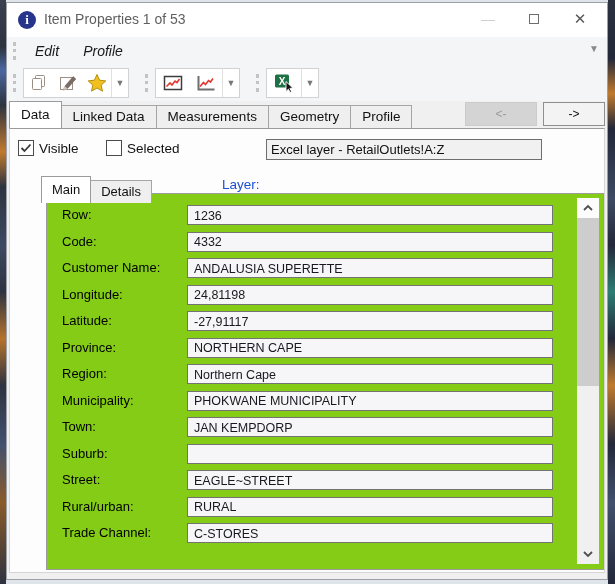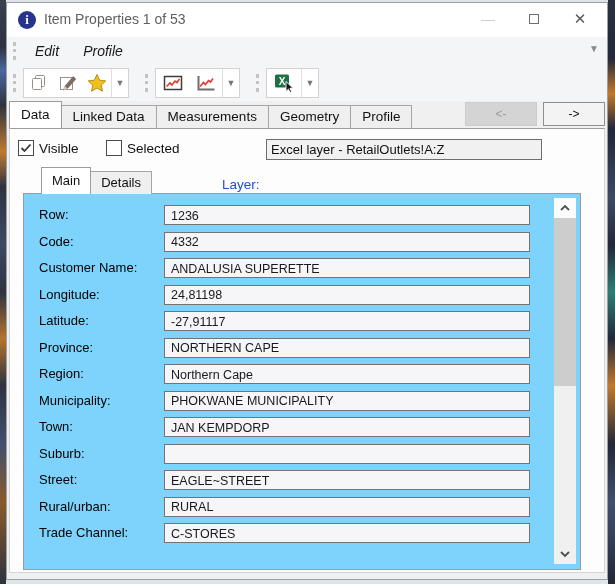--- a/index.html
+++ b/index.html
@@ -86,31 +86,31 @@
   .lbl-visible{left:29px;}
   .lbl-selected{left:117px;}
   .layer-label{position:absolute;left:212px;top:18px;font-size:13.5px;color:#1d4ed8;margin-top:20px;}
   .layer-box{
     position:absolute;left:256px;top:0;width:276px;height:21px;
     background:#f1f1f1;border:1px solid #6e6e6e;font-size:13px;color:#111;
     padding:2px 4px;white-space:nowrap;overflow:hidden;
   }
 
   
-  .subtabs{position:absolute;left:31px;top:38px;display:flex;align-items:flex-end;height:27px;z-index:4;}
+  .subtabs{position:absolute;left:31px;top:47px;display:flex;align-items:flex-end;height:27px;z-index:4;}
   .subtab{
     font-size:13px;color:#111;background:#efefef;border:1px solid #a5a5a5;border-bottom:none;
     padding:3px 10px 4px 10px;height:23px;margin-right:-1px;
   }
   .subtab.active{background:#fff;height:27px;padding-top:5px;z-index:5;border-color:#9b9b9b;}
 
   
   .main-panel{
-    position:absolute;left:13px;top:64px;width:558px;height:377px;
-    background:#7dd3fc;border:1px solid #9b9b9b;overflow:hidden;
+    position:absolute;left:36px;top:64px;width:558px;height:377px;
+    background:#84cc16;border:1px solid #9b9b9b;overflow:hidden;
   }
   .rows-wrap{position:absolute;left:0;top:0;width:100%;height:100%;padding-top:11px;}
   .form-row{height:26.5px;display:flex;align-items:flex-start;}
   .f-label{width:140px;padding-left:15px;font-size:13px;color:#000;padding-top:2px;white-space:nowrap;}
   .f-value{
     width:366px;height:20px;background:#f6f6f8;border:1px solid #737373;
     font-size:12.5px;color:#181820;padding:2.5px 6px;white-space:nowrap;overflow:hidden;
   }
   
   .scrollbar{position:absolute;right:4px;top:4px;width:22px;height:366px;background:#f0f0f0;}

